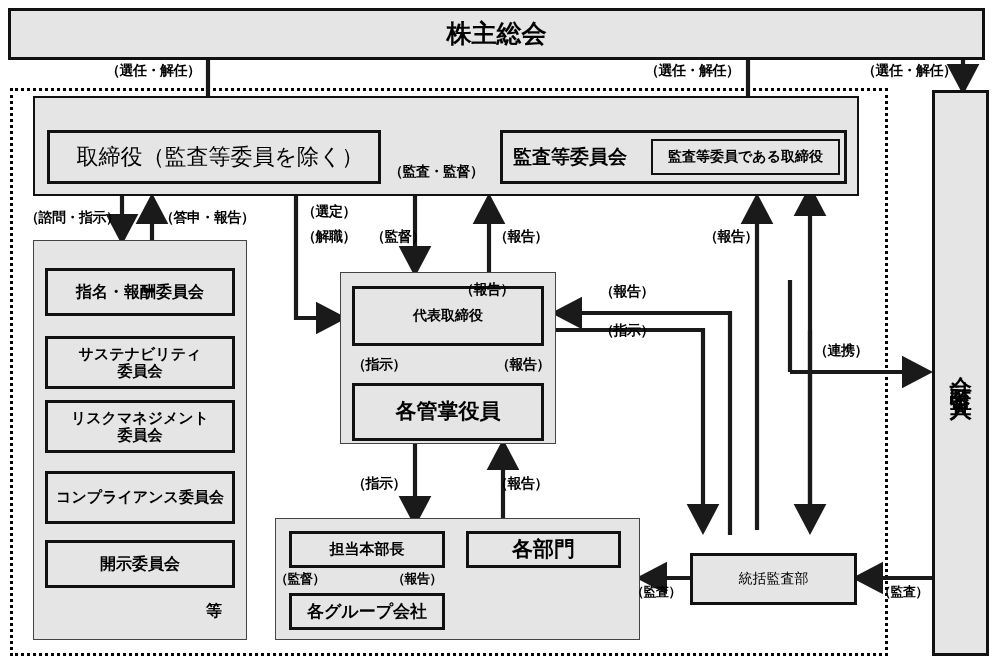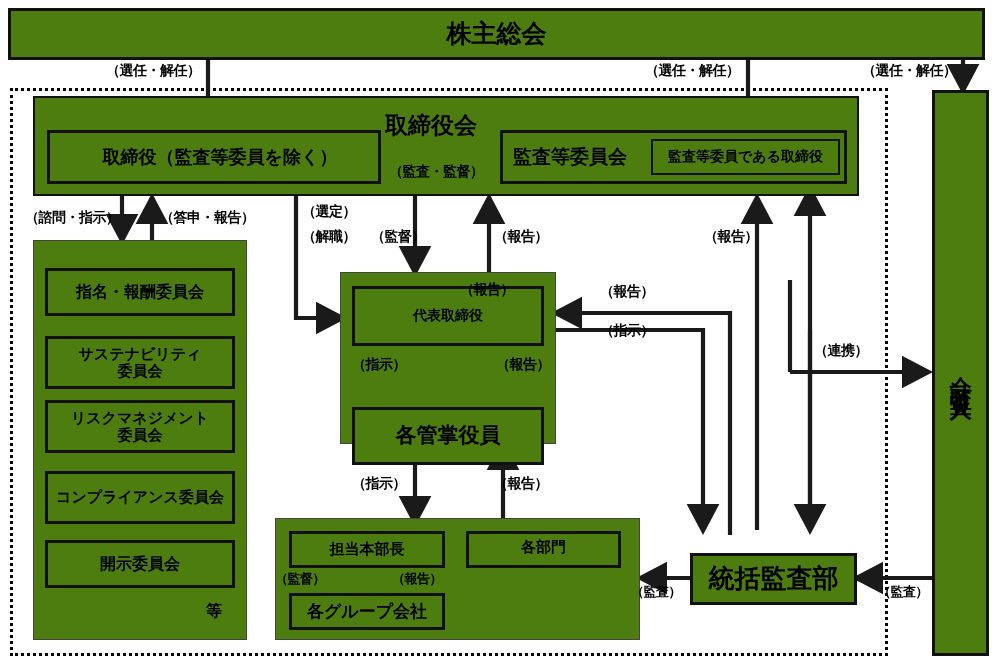--- a/index.html
+++ b/index.html
@@ -1,47 +1,47 @@
 <!DOCTYPE html>
 <html><head>
 <meta charset="utf-8">
 <style>
   html,body{margin:0;padding:0;background:#ffffff;}
   body{font-family:"DejaVu Sans","Liberation Sans",sans-serif;}
   #stage{position:relative;width:1000px;height:667px;background:#fff;overflow:hidden;}
 
-  .box{position:absolute;box-sizing:border-box;background:#4d7c0f;
+  .box{position:absolute;box-sizing:border-box;background:#e5e5e5;
        display:flex;align-items:center;justify-content:center;
        text-align:right;color:#000;line-height:1.12;}
   .bd-thick{border:3px solid #111;}
   .bd-med{border:2px solid #111;}
   .bd-thin{border:1.5px solid #444;}
 
   .lbl{position:absolute;color:#000;white-space:nowrap;line-height:1.15;
        background:transparent;letter-spacing:-0.5px;}
 
   .dotted-region{position:absolute;box-sizing:border-box;
        border:3px dotted #000;background:transparent;}
 
   svg.wires{position:absolute;left:0;top:0;width:1000px;height:667px;
        pointer-events:none;}
 
   .b-shareholders{font-size:25px;font-weight:bold;}
   .t-boardtitle{position:absolute;font-size:23px;font-weight:bold;color:#000;}
-  .b-dir{font-size:18px;font-weight:bold;padding-left:12px;}
+  .b-dir{font-size:22px;font-weight:normal;padding-left:12px;}
   .b-auditcmt{font-size:19px;font-weight:bold;}
   .b-auditdir{font-size:14px;font-weight:bold;}
   .b-cmt{font-size:16px;font-weight:bold;}
   .b-cmt-sm{font-size:15px;font-weight:bold;}
   .b-rep{font-size:14px;font-weight:bold;}
-  .b-exec{font-size:21px;font-weight:bold;margin-top:24px;}
+  .b-exec{font-size:21px;font-weight:bold;}
   .b-hq{font-size:15px;font-weight:bold;}
-  .b-dept{font-size:15px;font-weight:bold;font-family:Liberation Mono, monospace;}
+  .b-dept{font-size:21px;font-weight:bold;}
   .b-grp{font-size:17px;font-weight:bold;}
-  .b-intaudit{font-size:26px;font-weight:bold;}
+  .b-intaudit{font-size:14px;font-weight:normal;}
   .b-accaudit{font-size:22px;font-weight:bold;writing-mode:vertical-rl;
        text-orientation:upright;letter-spacing:6px;}
   .etc{position:absolute;font-size:16px;font-weight:bold;color:#000;}
   .arrowlabel{font-size:14px;font-weight:bold;}
   .arrowlabel-sm{font-size:13px;font-weight:bold;}
 </style>
 </head>
 <body>
 
 <div id="stage">
@@ -106,21 +106,20 @@
     </g>
   </svg>
 
   <div class="box bd-thick b-shareholders" style="left:8px;top:8px;width:977px;height:52px;">株主総会</div>
 
   <div class="lbl arrowlabel" style="left:106px;top:62px;">（選任・解任）</div>
   <div class="lbl arrowlabel" style="left:645px;top:62px;">（選任・解任）</div>
   <div class="lbl arrowlabel" style="left:862px;top:62px;">（選任・解任）</div>
 
   <div class="box bd-med" style="left:33px;top:96px;width:826px;height:100px;"></div>
-  <div class="t-boardtitle" style="left:385px;top:110px;">取締役会</div>
 
   <div class="box bd-thick b-dir" style="left:47px;top:130px;width:334px;height:54px;">取締役（監査等委員を除く）</div>
 
   <div class="box bd-thick b-auditcmt" style="left:500px;top:130px;width:347px;height:54px;justify-content:flex-start;padding-left:10px;">
     <span>監査等委員会</span>
   </div>
   <div class="box bd-med b-auditdir" style="left:651px;top:139px;width:189px;height:36px;">監査等委員である取締役</div>
 
   <div class="lbl arrowlabel" style="left:389px;top:163px;">（監査・監督）</div>
 

